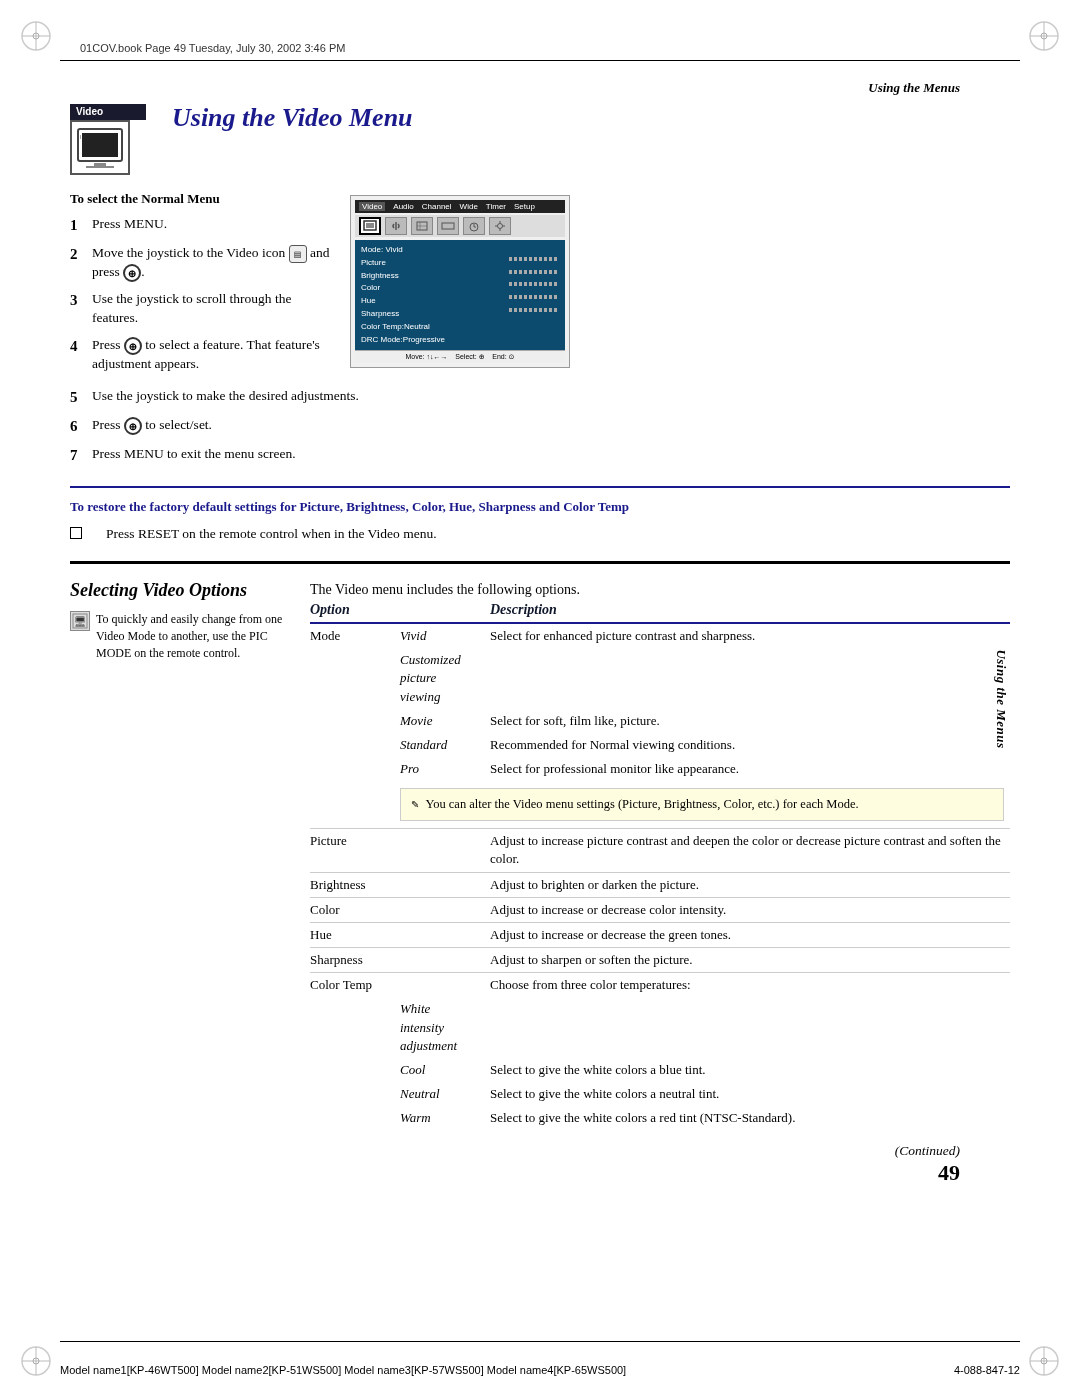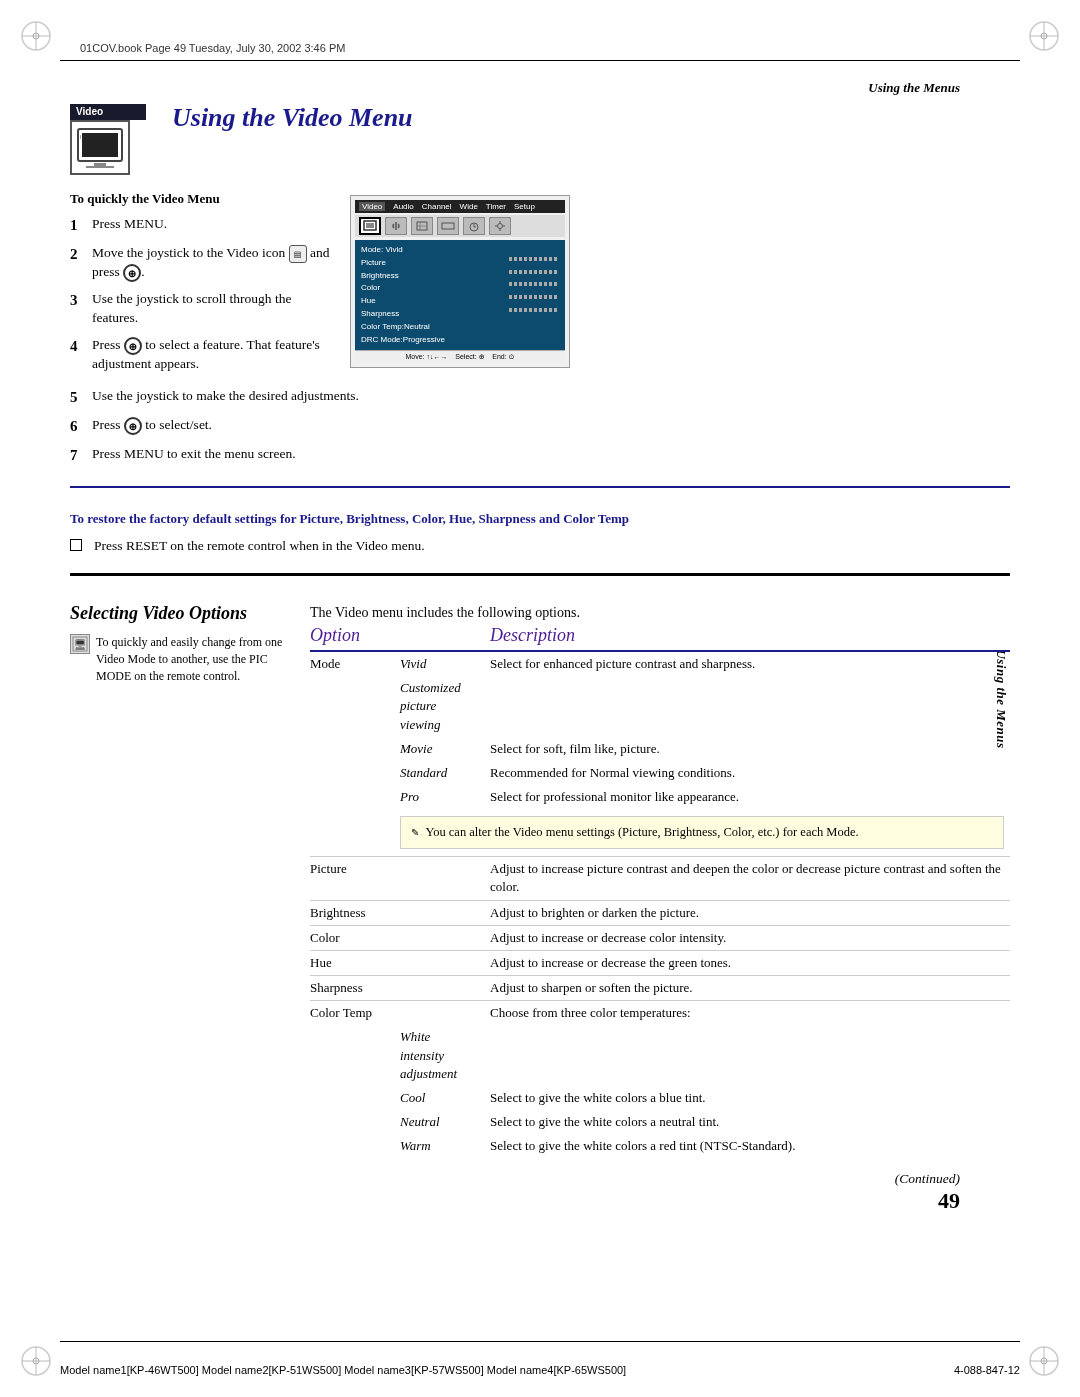--- a/index.html
+++ b/index.html
@@ -283,52 +283,52 @@
       font-size: 7px;
       padding: 2px 4px;
       text-align: center;
       border-top: 1px solid #aaa;
     }
 
     
     .bold-section {
       border-top: 2px solid #1a1a8c;
       margin-top: 20px;
-      padding-top: 22px;
+      padding-top: 10px;
     }
 
     .bold-heading {
       font-size: 13px;
       font-weight: bold;
       color: #1a1a8c;
       margin-bottom: 8px;
       line-height: 1.4;
     }
 
     .reset-note {
       display: flex;
       align-items: flex-start;
-      gap: 12px;
+      gap: 24px;
       font-size: 13.5px;
       line-height: 1.4;
     }
 
     .checkbox-square {
       width: 12px;
       height: 12px;
       border: 1px solid #000;
       flex-shrink: 0;
       margin-top: 2px;
     }
 
     
     .selecting-section {
       margin-top: 18px;
       border-top: 3px solid #000;
-      padding-top: 27px;
+      padding-top: 16px;
     }
 
     .selecting-two-col {
       display: flex;
       gap: 20px;
     }
 
     .selecting-left {
       width: 220px;
       flex-shrink: 0;
@@ -377,25 +377,25 @@
       border-collapse: collapse;
       font-size: 13px;
     }
 
     .options-table thead tr {
       border-bottom: 2px solid #1a1a8c;
     }
 
     .options-table th {
       font-style: italic;
-      font-weight: normal;
-      color: #4c1d95;
+      font-weight: bold;
+      color: #0f172a;
       text-align: left;
       padding: 2px 6px 4px 0;
-      font-size: 18px;
+      font-size: 14px;
     }
 
     .options-table td {
       padding: 3px 6px 3px 0;
       vertical-align: top;
       line-height: 1.4;
       font-size: 13px;
     }
 
     .options-table tr.divider-row td {
@@ -533,21 +533,21 @@
             <rect x="18" y="36" width="12" height="3" fill="#888"></rect>
             <rect x="10" y="39" width="28" height="2" fill="#888"></rect>
           </svg>
         </div>
       </div>
       <div class="page-title">Using the Video Menu</div>
     </div>
 
     <div class="two-col">
       <div class="left-col">
-        <div class="subsection-heading">To quickly the Video Menu</div>
+        <div class="subsection-heading">To select the Normal Menu</div>
         <ol class="steps-list">
           <li class="step-item">
             <span class="step-num">1</span>
             <span class="step-text">Press MENU.</span>
           </li>
           <li class="step-item">
             <span class="step-num">2</span>
             <span class="step-text">Move the joystick to the Video icon <span class="inline-icon">▤</span> and press <span class="circle-btn">⊕</span>.</span>
           </li>
           <li class="step-item">

